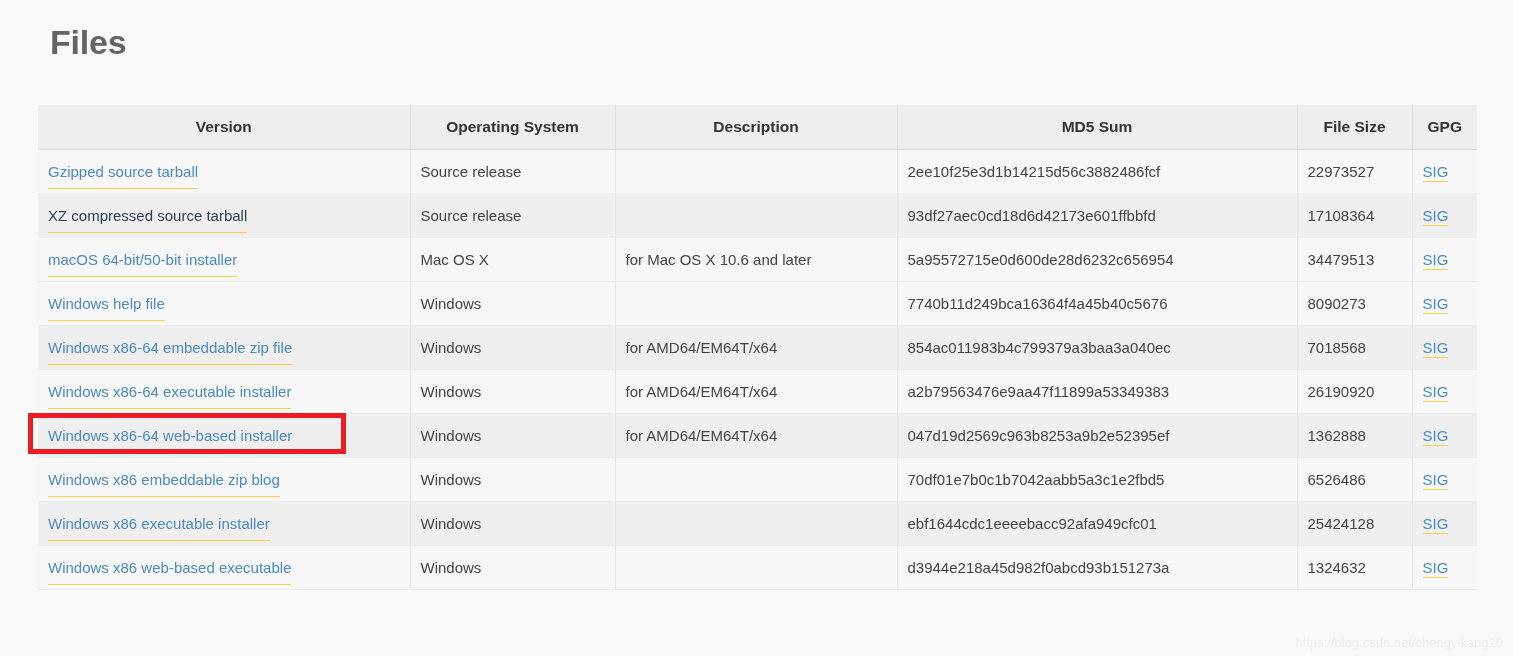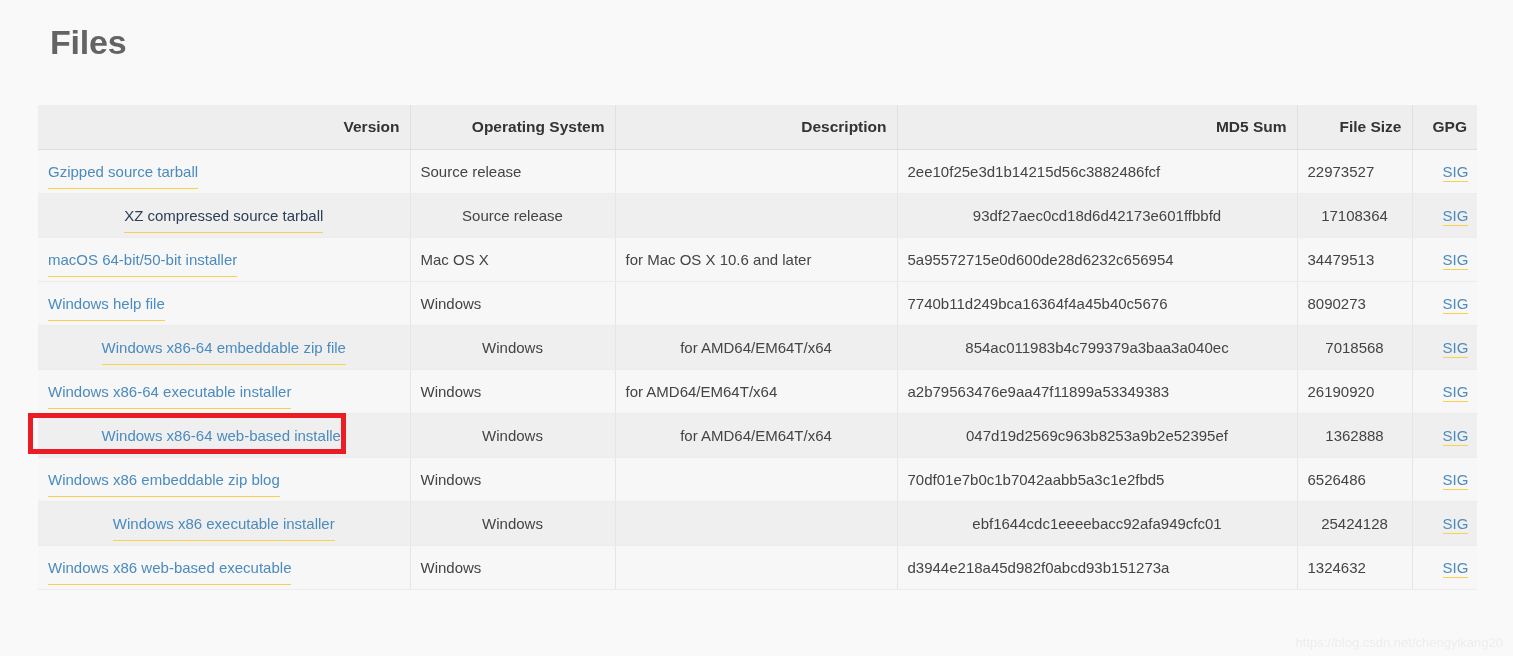--- a/index.html
+++ b/index.html
@@ -47,21 +47,21 @@
   table.files-table col.c-desc    { width: 282px; }
   table.files-table col.c-md5     { width: 400px; }
   table.files-table col.c-size    { width: 115px; }
   table.files-table col.c-gpg     { width: 65px; }
 
   table.files-table th {
     background: #eeeeee;
     color: #333333;
     font-weight: bold;
     font-size: 15.5px;
-    text-align: right;
+    text-align: center;
     padding: 13px 10px 13px 10px;
     border-right: 1px solid #e0e0e0;
     border-bottom: 1px solid #dddddd;
     vertical-align: middle;
     white-space: nowrap;
   }
   table.files-table th:last-child { border-right: none; }
 
   table.files-table td {
     padding: 11px 10px 11px 10px;
@@ -70,38 +70,37 @@
     vertical-align: middle;
     height: 21px;
     color: #444444;
     font-size: 15px;
     white-space: nowrap;
     overflow: hidden;
   }
   table.files-table td:last-child { border-right: none; }
 
   table.files-table tbody tr.row-odd  td { background: #f7f7f7; }
-  table.files-table tbody tr.row-even td { background: #efefef; text-align: center; }
+  table.files-table tbody tr.row-even td { background: #efefef; }
 
   a.flink {
     color: #4b8bbe;
     text-decoration: none;
     border-bottom: 1px solid #f7d14a;
     padding-bottom: 8px;
   }
   a.flink.visited {
     color: #2c3e56;
   }
 
   a.siglink {
     color: #4b8bbe;
     text-decoration: none;
     border-bottom: 1px solid #f7d14a;
     padding-bottom: 1px;
-    margin-left: 20px;
   }
 
   #highlight-box {
     position: absolute;
     left: 28px;
     top: 413px;
     width: 318px;
     height: 41px;
     border: 5px solid #eb1c24;
     box-sizing: border-box;

